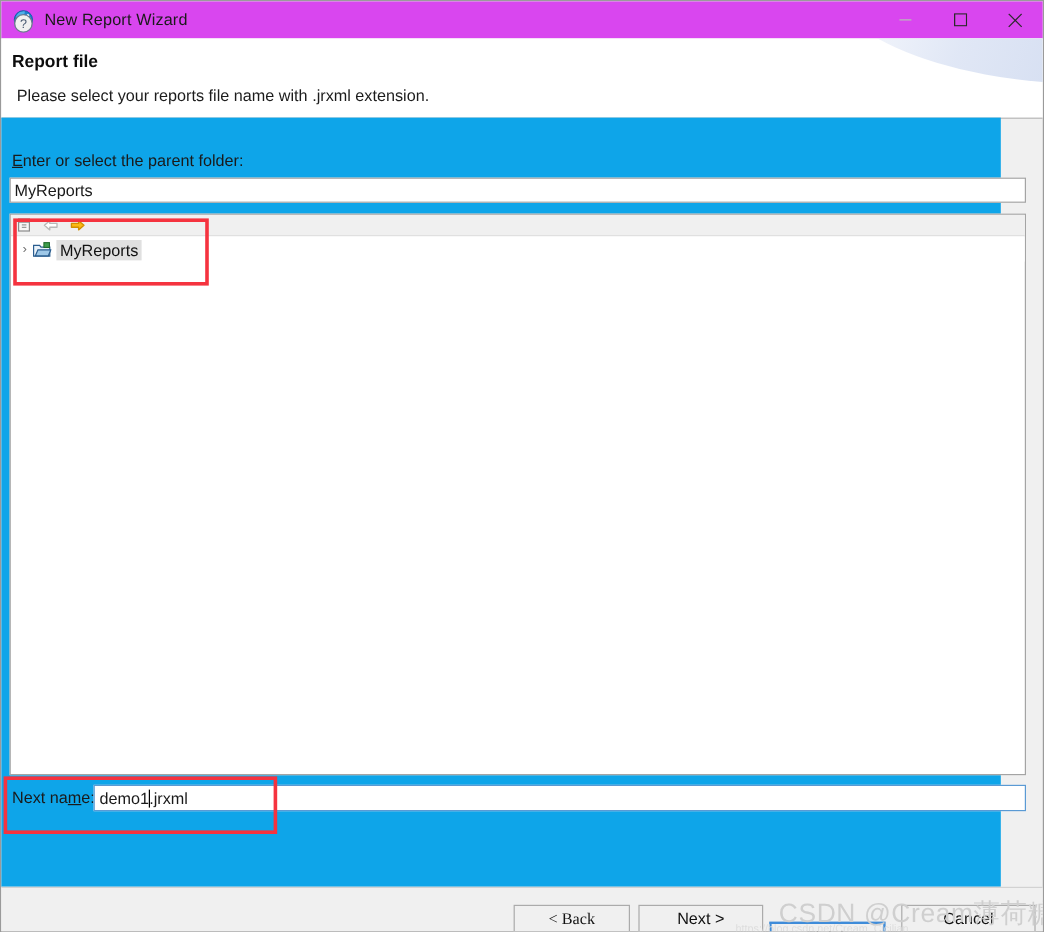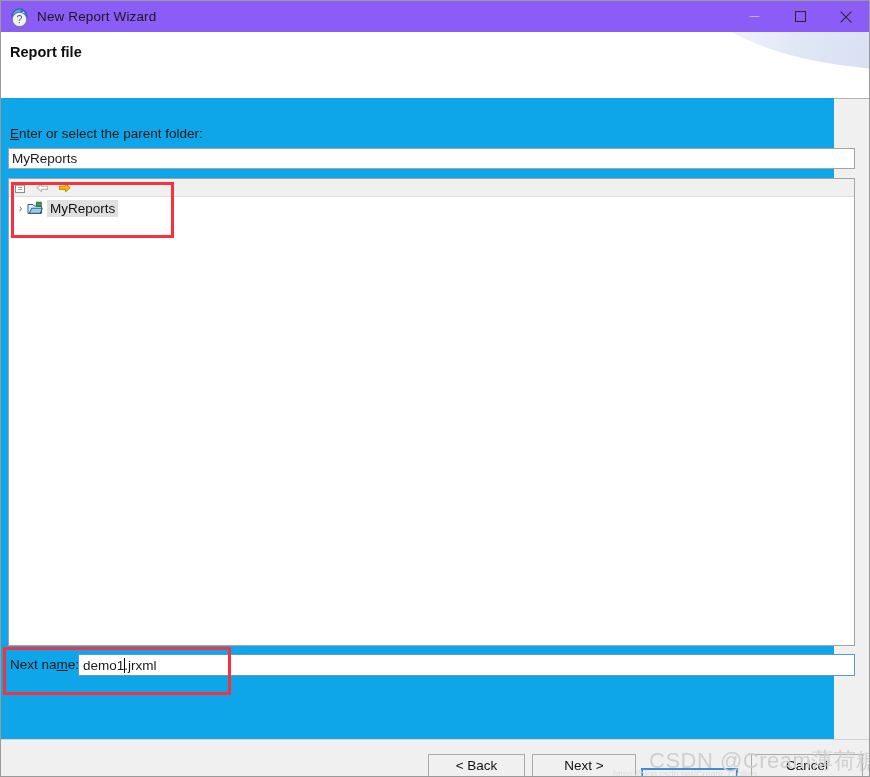--- a/index.html
+++ b/index.html
@@ -20,21 +20,21 @@
     border: 1px solid #9a9a9a;
     overflow: hidden;
   }
 
   
   .titlebar {
     position: absolute;
     left: 0; top: 0;
     width: 868px;
     height: 31px;
-    background: #8b5cf6;
+    background: #d946ef;
     display: flex;
     align-items: center;
   }
   .title-icon {
     width: 17px;
     height: 17px;
     margin-left: 10px;
     margin-right: 9px;
     position: relative;
     flex: 0 0 auto;
@@ -299,20 +299,21 @@
           <line x1="0.6" y1="0.6" x2="11.4" y2="11.4" stroke="#2a2a2a" stroke-width="1.05"></line>
           <line x1="11.4" y1="0.6" x2="0.6" y2="11.4" stroke="#2a2a2a" stroke-width="1.05"></line>
         </svg>
       </div>
     </div>
   </div>
 
   <div class="header">
     <div class="header-swoosh"></div>
     <div class="header-title">Report file</div>
+    <div class="header-sub">Please select your reports file name with .jrxml extension.</div>
   </div>
 
   <div class="body-area">
 
     <div class="field-label" style="left:9px; top:28px;"><span class="u">E</span><span>nter or select the parent folder:</span></div>
 
     <input class="parent-input" type="text" value="MyReports" style="">
 
     <div class="tree-panel">
       <div class="tree-toolbar">
@@ -361,21 +362,21 @@
 
   <div class="footer"></div>
 
   <div class="help-icon">
     <svg width="17" height="17" viewBox="0 0 17 17">
       <circle cx="8.5" cy="8.5" r="7.3" fill="#f0f0f0" stroke="#6b7a8f" stroke-width="1.1"></circle>
       <text x="8.5" y="12.2" font-family="Liberation Sans, sans-serif" font-size="10.5" fill="#4a5b72" text-anchor="middle">?</text>
     </svg>
   </div>
 
-  <div class="btn" style="left:427px; width:97px;">
+  <div class="btn" style="left:427px; width:97px;font-family:Liberation Serif, serif;">
     <span>&lt; Back</span>
   </div>
   <div class="btn" style="left:531px; width:104px;">
     <span>Next &gt;</span>
   </div>
   <div class="btn primary" style="left:640px; width:97px; top:751px; height:26px;">
     <span>Finish</span>
   </div>
   <div class="btn" style="left:750px; width:112px;">
     <span>Cancel</span>

